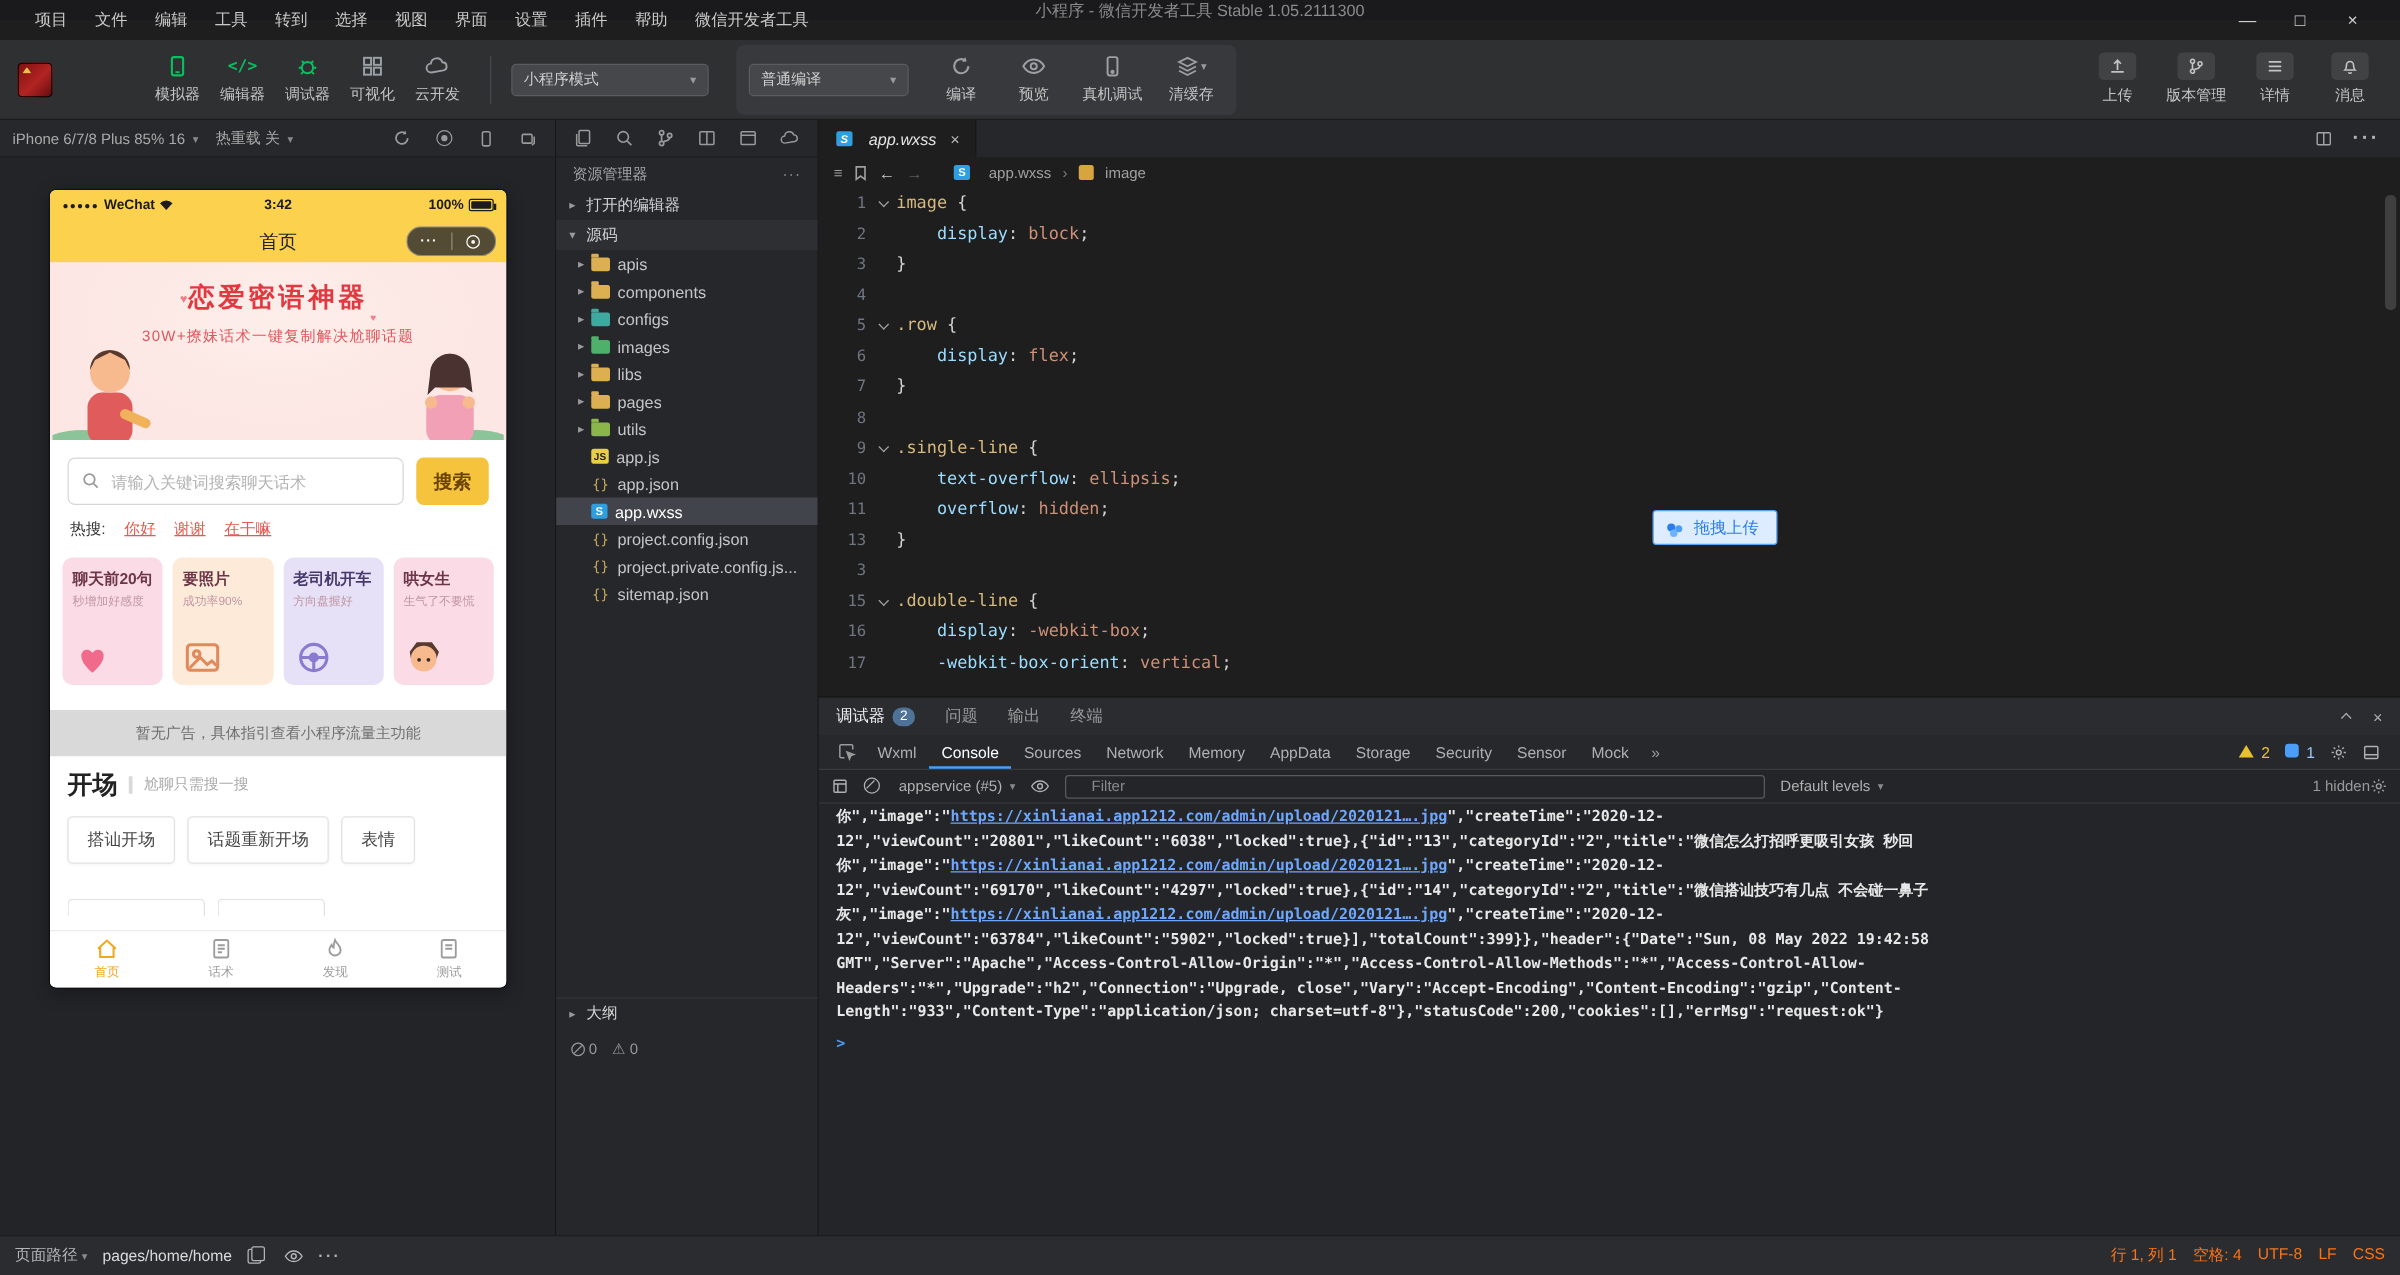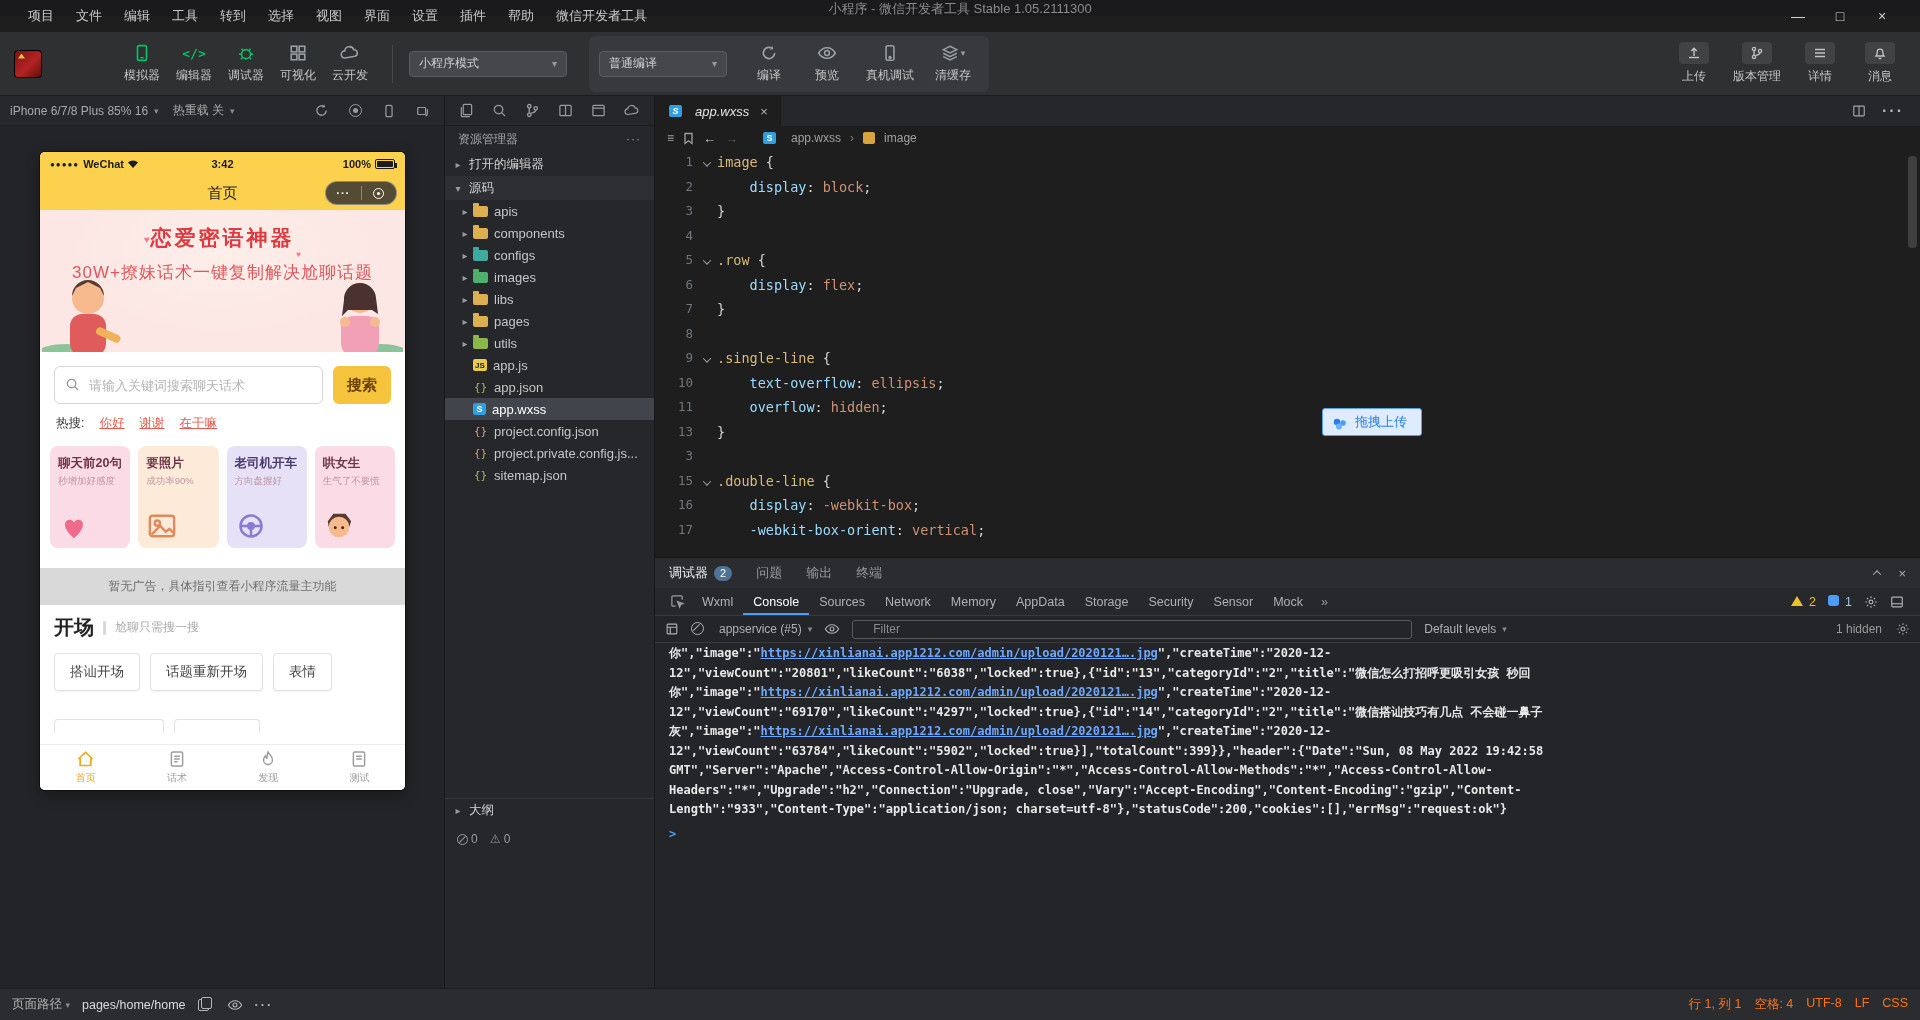--- a/index.html
+++ b/index.html
@@ -56,21 +56,21 @@
   .p-nav { height:34px; background:var(--header_yellow,#fbd14d); position:relative; display:flex; align-items:center; justify-content:center; font-size:15px; color:#222; flex:none; }
   .capsule { position:absolute; right:8px; top:5px; width:72px; height:24px; background:rgba(45,45,45,.82); border:1px solid rgba(255,255,255,.35); border-radius:13px; display:flex; align-items:center; color:#fff; }
   .capsule .half { flex:1; display:flex; align-items:center; justify-content:center; }
   .capsule .cdiv { width:1px; height:14px; background:rgba(255,255,255,.35); }
   .capsule .dots3 { letter-spacing:1px; font-weight:bold; font-size:11px; }
   .cap-circle { width:11px; height:11px; border:1.4px solid #fff; border-radius:50%; position:relative; }
   .cap-circle::after { content:""; position:absolute; left:50%; top:50%; width:3px; height:3px; margin:-1.5px 0 0 -1.5px; background:#fff; border-radius:50%; }
 
   .p-hero { height:142px; background:radial-gradient(ellipse at 50% 30%, #fdeeea 0%, var(--hero_pink,#fce7e4) 60%); position:relative; overflow:hidden; text-align:center; flex:none; }
   .p-hero-title { padding-top:14px; font-size:21px; font-weight:bold; color:#e0393f; letter-spacing:3px; }
-  .p-hero-sub { margin-top:9px; font-size:17px; color:#e0565c; letter-spacing:1px; }
+  .p-hero-sub { margin-top:9px; font-size:12px; color:#e0565c; letter-spacing:1px; }
   .hero-art { position:absolute; bottom:-4px; }
   .hero-art.left { left:2px; }
   .hero-art.right { right:2px; }
   .heart-glyph { position:absolute; color:#ef7d8a; font-size:10px; }
 
   .p-search { display:flex; padding:14px 14px 8px; gap:10px; align-items:center; flex:none; }
   .search-box { position:relative; flex:1; }
   .search-box .mag { position:absolute; left:11px; top:11px; color:#9a9a9a; }
   .search-box input { width:100%; height:38px; border:1px solid #d6d6d6; border-radius:6px; padding:0 10px 0 34px; font-size:13px; color:#333; outline:none; background:#fff; font-family:inherit; }
   .search-box input::placeholder { color:#b3b3b3; }
@@ -169,21 +169,21 @@
   .dt-counts { margin-left:auto; display:flex; align-items:center; gap:12px; padding-right:8px; }
   .warn-tri { width:0; height:0; border-left:6px solid transparent; border-right:6px solid transparent; border-bottom:10px solid var(--warning_yellow,#e8c12e); display:inline-block; }
   .warn-num { color:var(--warning_yellow,#e8c12e); margin-left:-6px; }
   .info-dot { width:11px; height:11px; border-radius:3px; background:var(--accent_blue,#4a9df8); display:inline-block; }
   .info-num { color:#9fc5f8; margin-left:-6px; }
   .console-bar { height:27px; display:flex; align-items:center; gap:12px; padding:0 10px; border-bottom:1px solid #3a3a3c; font-size:12px; color:#b0b0b0; }
   .cb-select { display:flex; align-items:center; gap:6px; }
   .cb-select .caret { font-size:9px; color:#8a8a8a; }
   .filter-input { width:560px; height:19px; background:transparent; border:1px solid #5a5a5a; border-radius:3px; color:#ddd; font-size:12px; padding:0 20px; outline:none; font-family:inherit; }
   .filter-input::placeholder { color:#8a8a8a; }
-  .cb-right { margin-left:auto; display:flex; align-items:center; gap:14px; color:#9a9a9a; }
+  .cb-right { margin-left:auto; display:flex; align-items:center; color:#9a9a9a; }
   .console-out { position:absolute; top:85px; left:0; right:0; bottom:0; padding:1px 14px 0; font-family:"DejaVu Sans Mono",monospace; font-size:12px; font-weight:bold; color:#e8e8e8; line-height:19.5px; overflow:hidden; background:#242528; }
   .console-line { white-space:pre-wrap; word-break:break-all; }
   .console-link { color:var(--link_blue,#6ea8fe); text-decoration:underline; }
   .console-prompt { color:var(--accent_blue,#4a9df8); margin-top:5px; font-weight:bold; }
 
   
   .statusbar { position:absolute; left:0; right:0; bottom:0; height:32px; background:#2b2c2f; border-top:1px solid #1c1c1c; display:flex; align-items:center; padding:0 12px; font-size:12.5px; color:#b5b5b5; gap:12px; z-index:30; }
   .sb-caret { font-size:9px; color:#8a8a8a; }
   .sb-path { color:#dadada; }
   .sb-right { margin-left:auto; display:flex; gap:13px; color:#f97316; }

